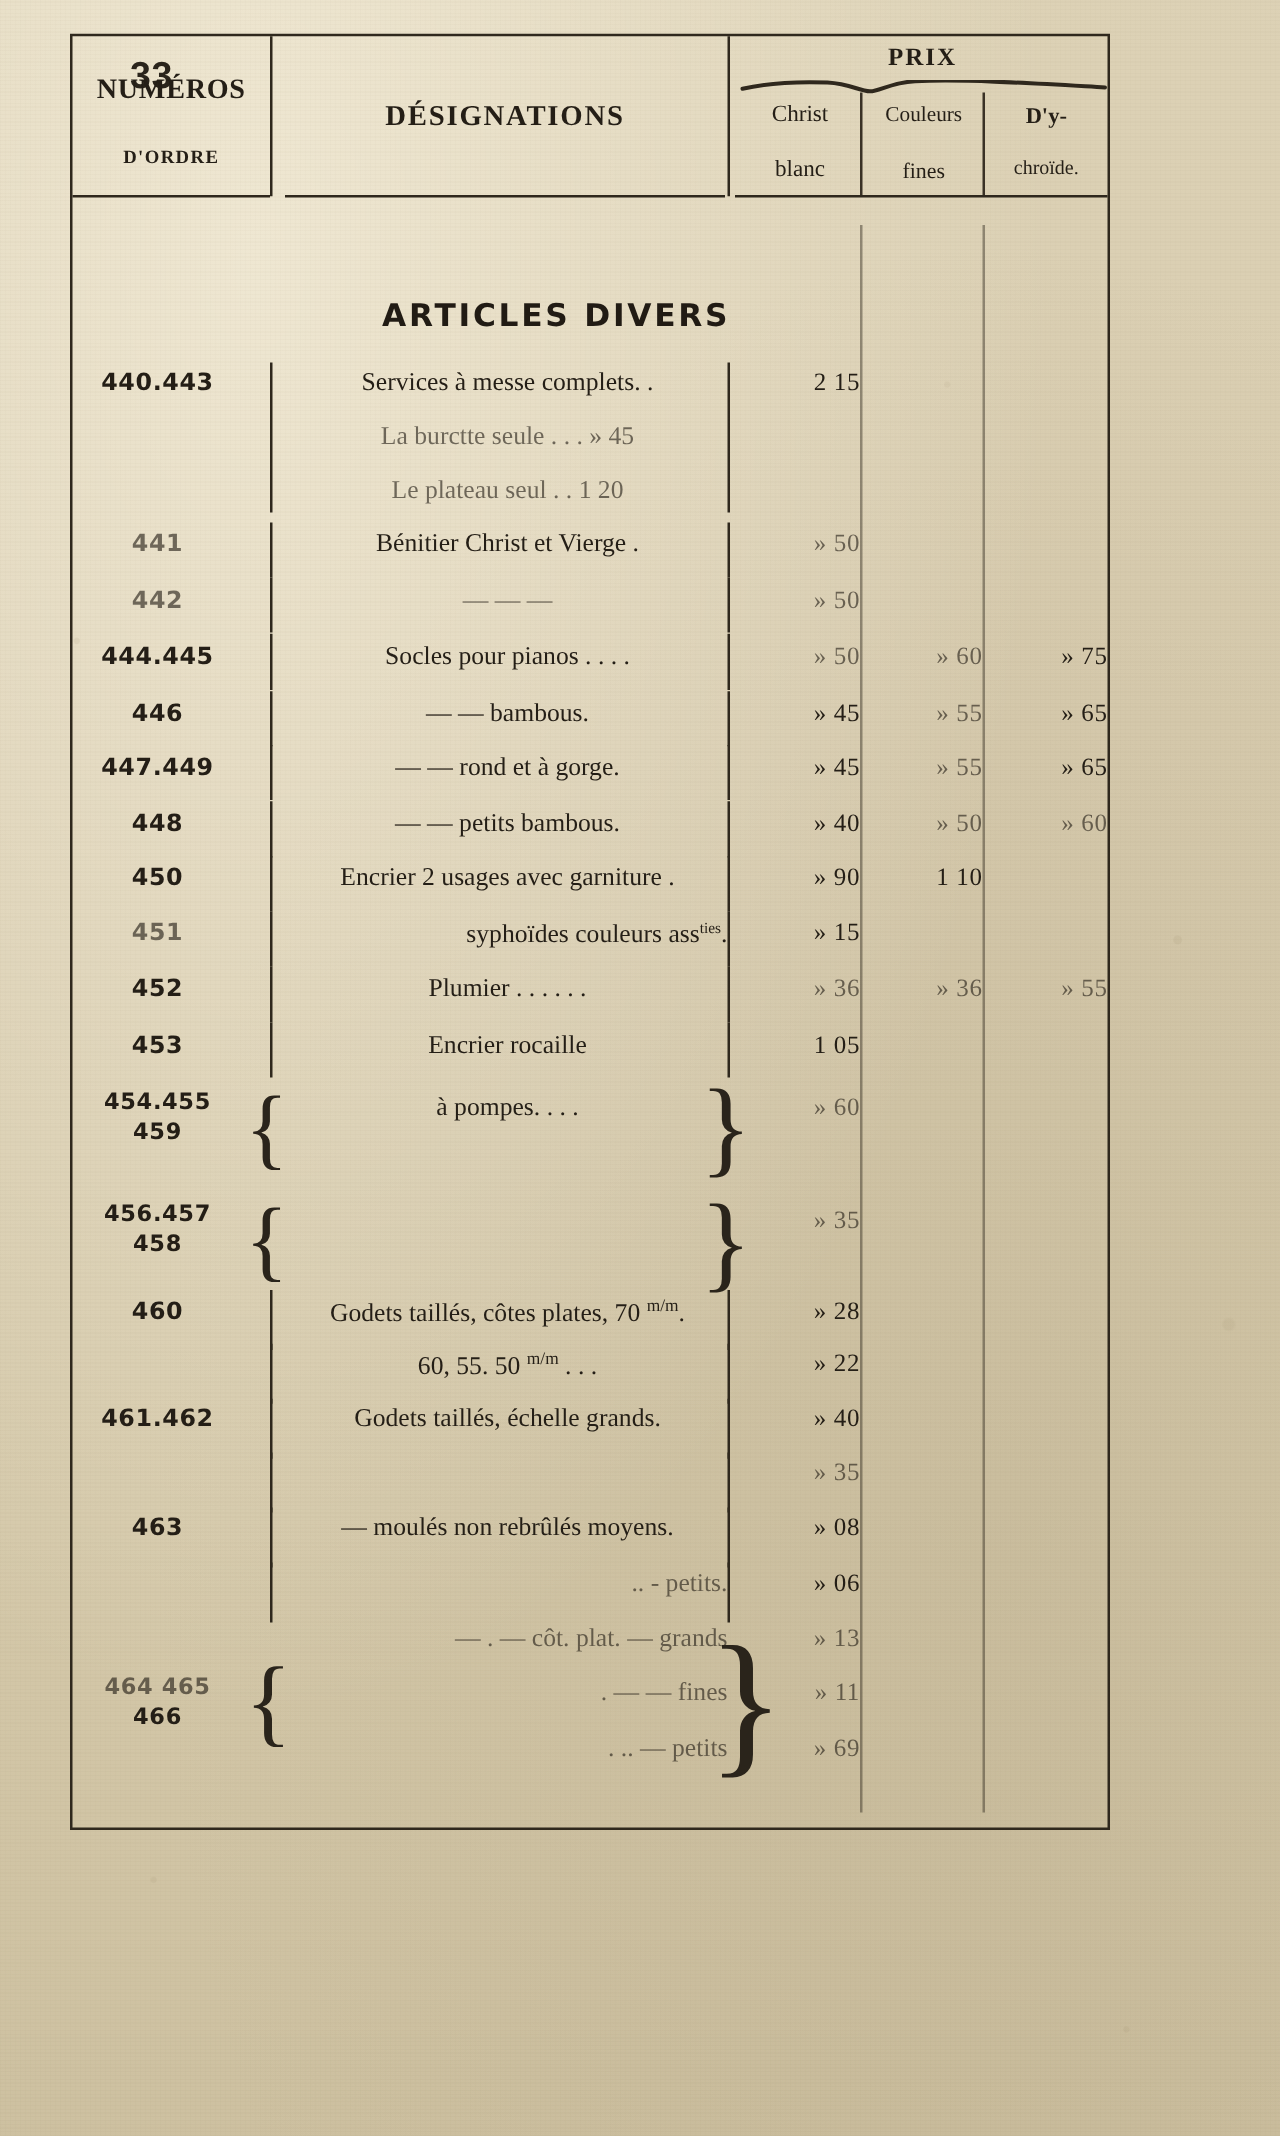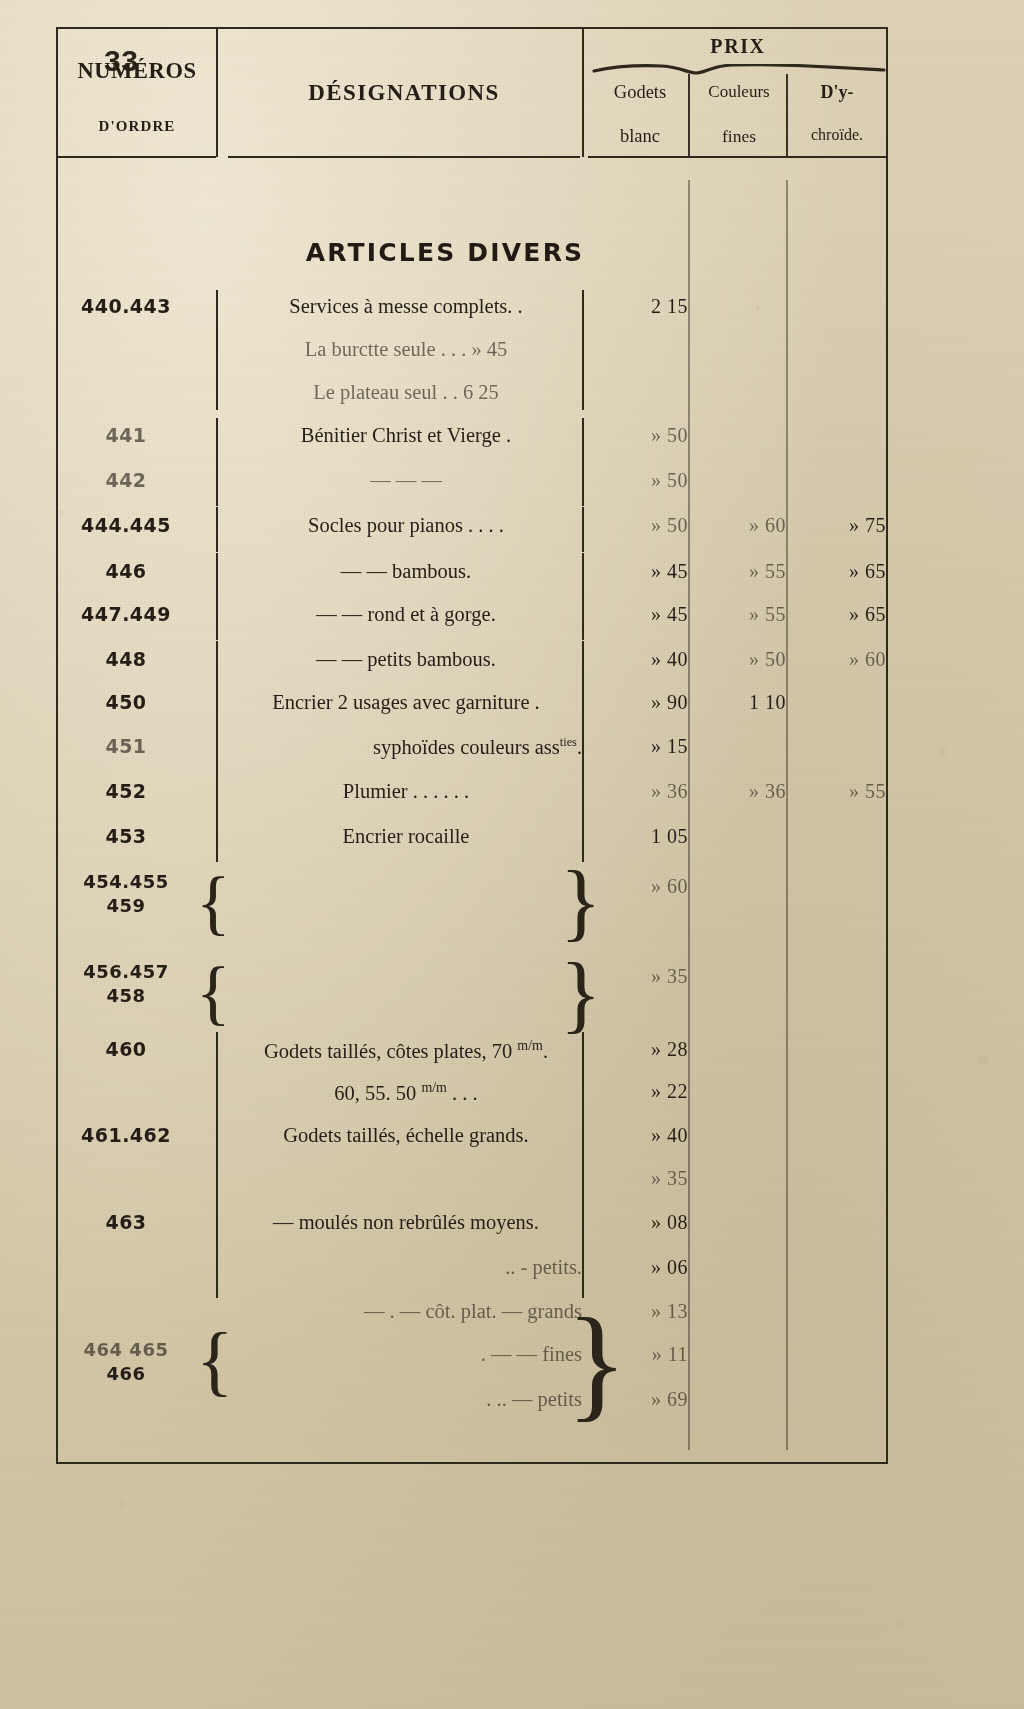--- a/index.html
+++ b/index.html
@@ -216,40 +216,40 @@
   <div class="hrule" style="left:588px; top:156px; width:298px;"></div>
 
   <svg id="prix-swash" viewBox="0 0 294 12" preserveAspectRatio="none">
     <path d="M2,7 C24,2 44,1 70,2 C88,3 96,9 104,9 C112,9 120,2 140,1 C180,-1 240,3 292,6" fill="none" stroke="#2f281d" stroke-width="3.2" stroke-linecap="round"></path>
   </svg>
 
   <div class="hcell" id="h-numeros">NUMÉROS</div>
   <div class="hcell" id="h-ordre">D'ORDRE</div>
   <div class="hcell" id="h-designations">DÉSIGNATIONS</div>
   <div class="hcell" id="h-prix">PRIX</div>
-  <div class="hcell h-sub-top" id="h-verre">Godets</div>
+  <div class="hcell h-sub-top" id="h-verre">Christ</div>
   <div class="hcell h-sub-bot" id="h-verre2">blanc</div>
   <div class="hcell h-sub-top" id="h-couleurs">Couleurs</div>
   <div class="hcell h-sub-bot" id="h-couleurs2">fines</div>
   <div class="hcell h-sub-top" id="h-dychroide">D'y-</div>
   <div class="hcell h-sub-bot" id="h-dychroide2">chroïde.</div>
 
   <div id="section-title">ARTICLES DIVERS</div>
 
   <div id="rows-layer">
       <div class="row" style="top: 295px;">
         <div class="num" style="top: 0px;">440.443</div>
         <div class="desig left">Services à messe complets.  .</div>
         <div class="p1">2 15</div>
       </div>
       <div class="row" style="top: 338px;">
         <div class="desig left faint">La burcttе seule  .   .   .    » 45</div>
       </div>
       <div class="row" style="top: 381px;">
-        <div class="desig left faint">Le plateau seul  .     .   6 25</div>
+        <div class="desig left faint">Le plateau seul  .     .   1 20</div>
       </div>
       <div class="row" style="top: 424px;">
         <div class="num faint" style="top: 0px;">441</div>
         <div class="desig left">Bénitier Christ et Vierge  .</div>
         <div class="p1 faint">» 50</div>
       </div>
       <div class="row" style="top: 469px;">
         <div class="num faint" style="top: 0px;">442</div>
         <div class="desig center faint">—           —           —</div>
         <div class="p1 faint">» 50</div>
@@ -301,20 +301,21 @@
         <div class="p3 faint">» 55</div>
       </div>
       <div class="row" style="top: 825px;">
         <div class="num" style="top: 0px;">453</div>
         <div class="desig left">Encrier rocaille</div>
         <div class="p1">1 05</div>
       </div>
       <div class="row" style="top: 875px;">
         <div class="num small" style="top: -4px;">454.455</div>
         <div class="num small" style="top: 20px;">459</div>
+        <div class="desig center" style="left: 246px; width: 320px;">à pompes.        .   .  .</div>
         <div class="p1 faint">» 60</div>
       </div>
       <div class="row" style="top: 965px;">
         <div class="num small" style="top: -4px;">456.457</div>
         <div class="num small" style="top: 20px;">458</div>
         <div class="desig center" style="left: 246px; width: 320px;"></div>
         <div class="p1 faint">» 35</div>
       </div>
       <div class="row" style="top: 1038px;">
         <div class="num" style="top: 0px;">460</div>

